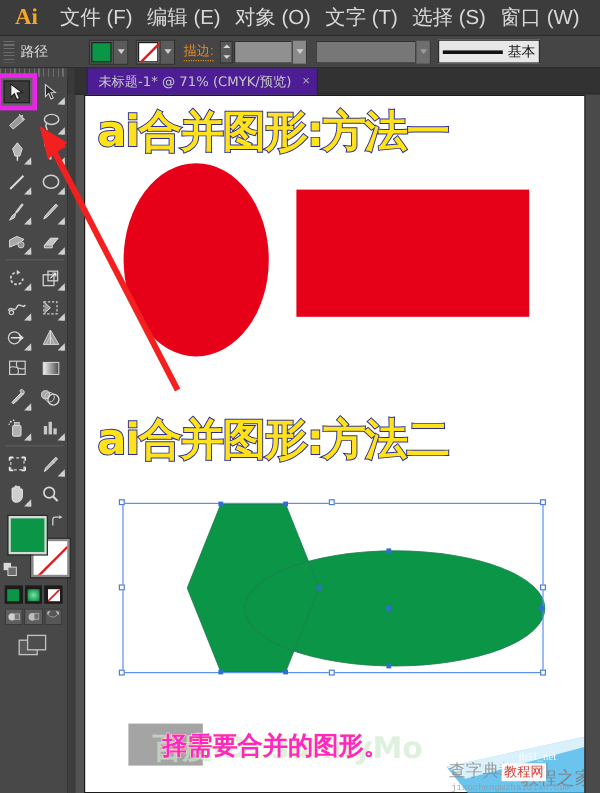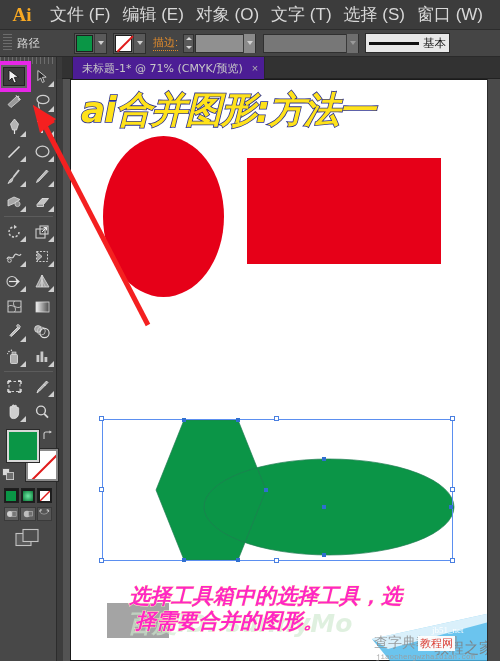--- a/index.html
+++ b/index.html
@@ -167,21 +167,21 @@
   
   .canvas-area {
     position:absolute; left:57px; top:79px; width:443px; height:582px;
     background:#535353; overflow:hidden;
   }
   .canvas-rail {
     position:absolute; left:0; top:0; width:6px; height:582px; background:#3d3d3d;
   }
   .artboard {
     position:absolute; left:13px; top:0px; width:428px; height:582px;
-    background:#ffffff; border:1px solid #1a1a1a;font-style:italic;
+    background:#ffffff; border:1px solid #1a1a1a;
   }
   .right-strip {
     position:absolute; left:487px; top:79px; width:13px; height:582px;
     background:#4a4a4a; border-left:1px solid #2b2b2b;
   }
 
   .title-txt {
     position:absolute; white-space:nowrap; font-weight:bold;
     font-family:"DejaVu Sans","Liberation Sans",sans-serif;
     color:#ffe21a;
@@ -572,20 +572,21 @@
   <div class="canvas-area">
     <div class="canvas-rail"></div>
 
     <div class="artboard">
 
       <div class="title-txt" style="left:10px; top:6px; font-size:36px; letter-spacing:-1px;">ai合并图形:方法一</div>
 
       <div class="shape-red" style="left:32px; top:56px; width:121px; height:161px; border-radius:50%;"></div>
       <div class="shape-red" style="left:176px; top:78px; width:194px; height:106px;"></div>
 
+      <div class="title-txt" style="left:10px; top:262px; font-size:36px; letter-spacing:-1px;">ai合并图形:方法二</div>
 
       <svg width="428" height="175" viewBox="0 0 428 175" style="position:absolute;left:0;top:332px;">
         <polygon points="113,8 167,8 195,78 167,148 113,148 85,78" fill="#0b9547"></polygon>
         <ellipse cx="258" cy="95" rx="125" ry="48" fill="#0b9547"></ellipse>
         <path d="M113,8 L167,8 L195,78 L167,148 L113,148 L85,78 Z" fill="none" stroke="#1f7d52" stroke-width="0.7"></path>
         <ellipse cx="258" cy="95" rx="125" ry="48" fill="none" stroke="#1f7d52" stroke-width="0.7"></ellipse>
       </svg>
 
       <div class="selbox" style="left:31px; top:339px; width:351px; height:142px;"></div>
 
@@ -605,21 +606,20 @@
       <div class="anchor" style="left:193px;top:408px;"></div>
       <div class="anchor" style="left:251px;top:377px;"></div>
       <div class="anchor" style="left:251px;top:473px;"></div>
       <div class="anchor" style="left:378px;top:425px;"></div>
       <div class="anchor" style="left:251px;top:425px;"></div>
 
       <div class="greybar" style="left:36px; top:523px; width:62px; height:35px;"></div>
 
       <div class="sunny" style="left:56px; top:527px; font-size:25px;">百度ID: sunnyMo</div>
 
-      <div class="annot" style="left:58px; top:502px; font-size:21px;">选择工具箱中的选择工具，选</div>
       <div class="annot" style="left:64px; top:527px; font-size:21px;">择需要合并的图形。</div>
     </div>
 
     <div class="wm">
       <svg width="128" height="52" viewBox="0 0 128 52" style="position:absolute;left:0;top:0;">
         <polygon points="0,30 128,2 128,52 18,52" fill="#4bb7ea" opacity="0.82"></polygon>
         <polygon points="0,30 128,2 128,10 16,40" fill="#ffffff" opacity="0.75"></polygon>
       </svg>
       <span class="wm-txt" style="left:60px; top:16px; font-size:9px;">jb51_net</span>
       <span class="wm-grey" style="left:2px; top:25px; font-size:14px; color:#8c8c8c;">查字典教程网</span>

